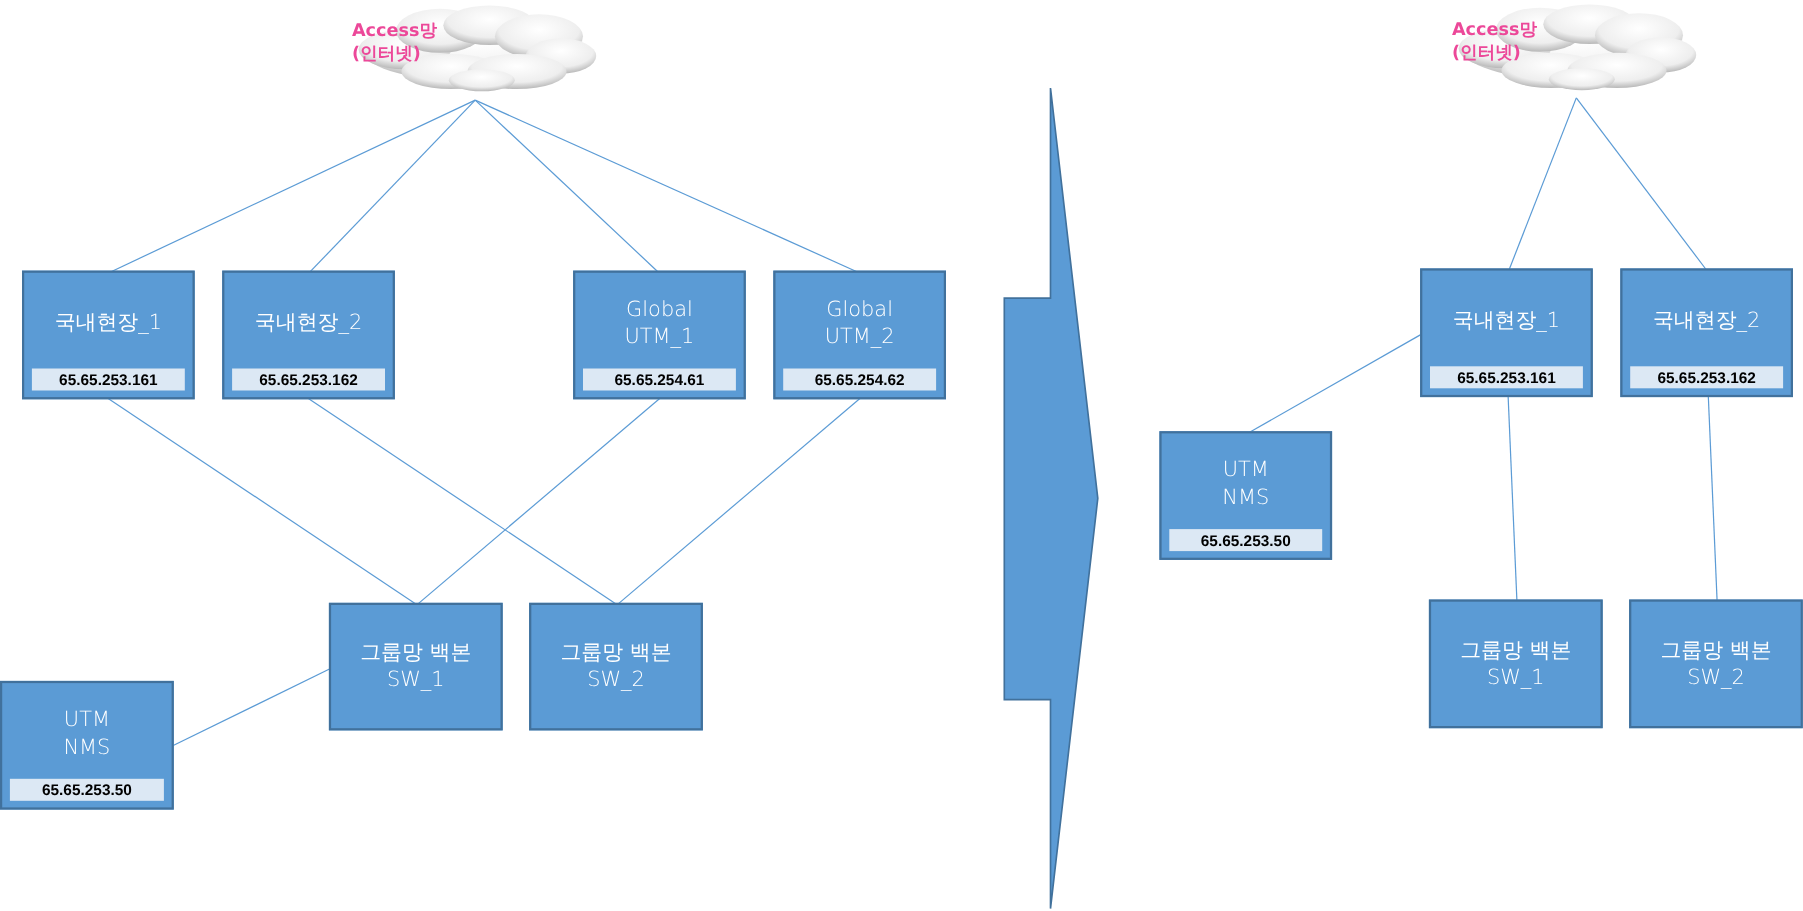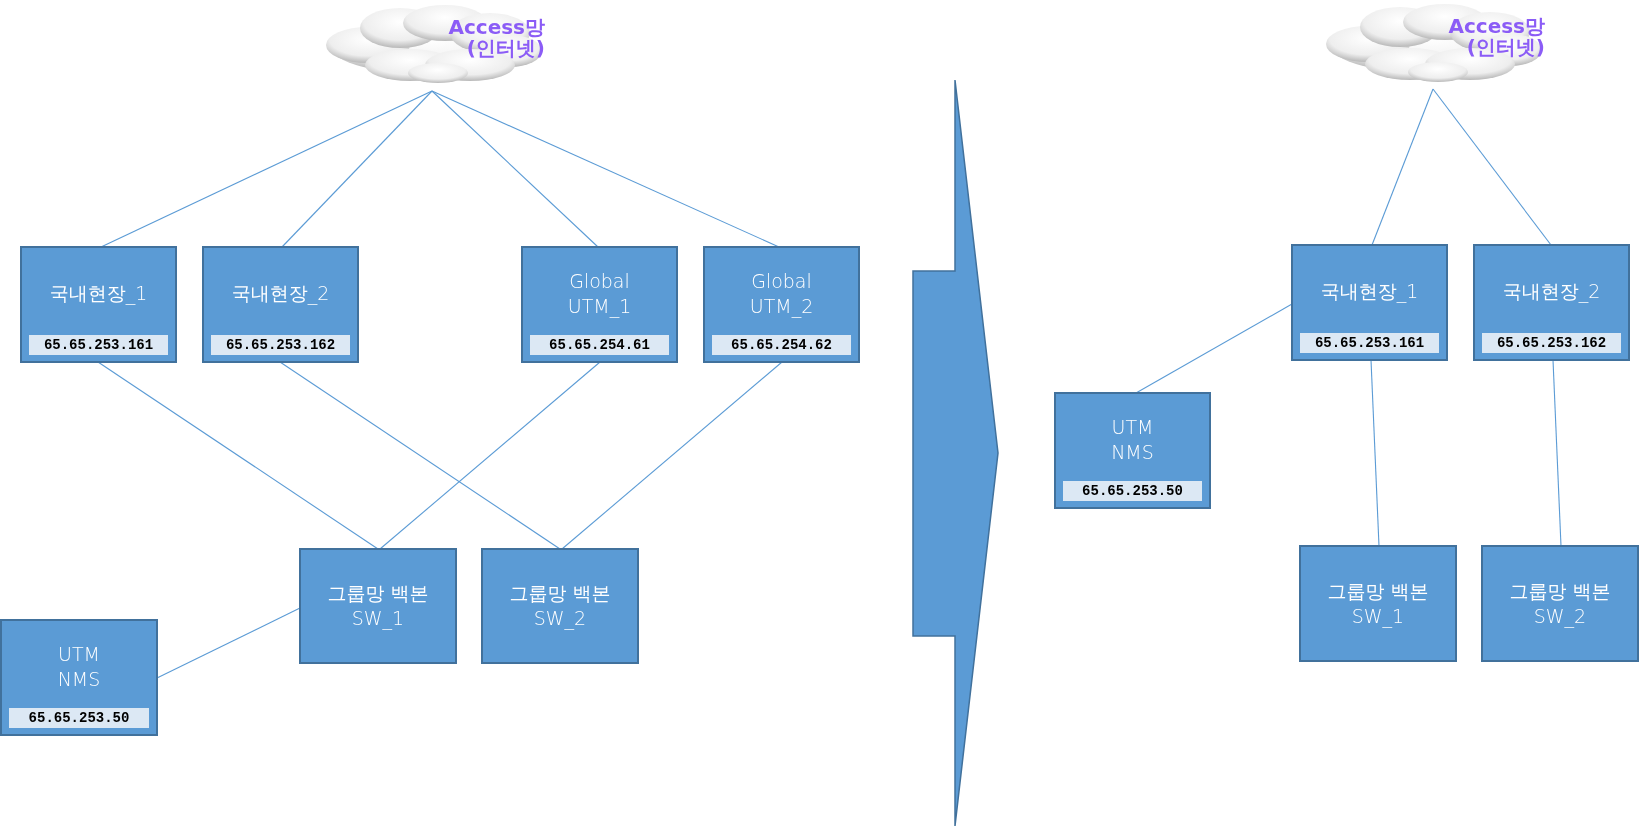--- a/index.html
+++ b/index.html
@@ -1,24 +1,24 @@
 <!DOCTYPE html>
 <html><head>
 <meta charset="utf-8">
 <style>
   html,body{margin:0;padding:0;background:#ffffff;}
   body{width:1639px;height:828px;position:relative;overflow:hidden;font-family:"DejaVu Sans","Liberation Sans",sans-serif;}
   svg.links{position:absolute;left:0;top:0;width:1639px;height:828px;}
   .node{position:absolute;box-sizing:border-box;background:#5b9bd5;border:2px solid #41719c;color:#ffffff;display:flex;flex-direction:column;align-items:center;justify-content:center;}
   .node .lbl{font-size:19px;line-height:25px;text-align:center;white-space:pre-line;font-weight:300;}
   .node.with-ip .lbl{margin-bottom:22px;}
-  .ip{position:absolute;left:7px;right:7px;bottom:6px;height:20px;background:#dce8f4;color:#000000;font-weight:bold;font-size:14px;line-height:20px;text-align:center;font-family:Liberation Mono, monospace;}
+  .ip{position:absolute;left:7px;right:7px;bottom:6px;height:20px;background:#dce8f4;color:#000000;font-weight:bold;font-size:14px;line-height:20px;text-align:center;font-family:Liberation Sans, sans-serif;}
   .cloud{position:absolute;width:225px;height:82px;}
   .cloud svg{position:absolute;left:0;top:0;width:225px;height:82px;}
-  .cloud .ctext{position:absolute;left:0;right:0;top:14px;text-align:right;color:#8b5cf6;font-weight:bold;font-size:20px;line-height:21px;white-space:pre-line;}
+  .cloud .ctext{position:absolute;left:0;right:0;top:14px;text-align:left;color:#ec4899;font-weight:bold;font-size:16px;line-height:21px;white-space:pre-line;}
   svg.arrow{position:absolute;left:0;top:0;width:1639px;height:828px;pointer-events:none;}
 </style>
 </head>
 <body>
 
 <svg class="links" viewBox="0 0 1639 828">
   <g stroke="#5b9bd5" stroke-width="1.1" fill="none">
 
     <line x1="432" y1="91" x2="101" y2="247"></line>
     <line x1="432" y1="91" x2="282" y2="247"></line>

